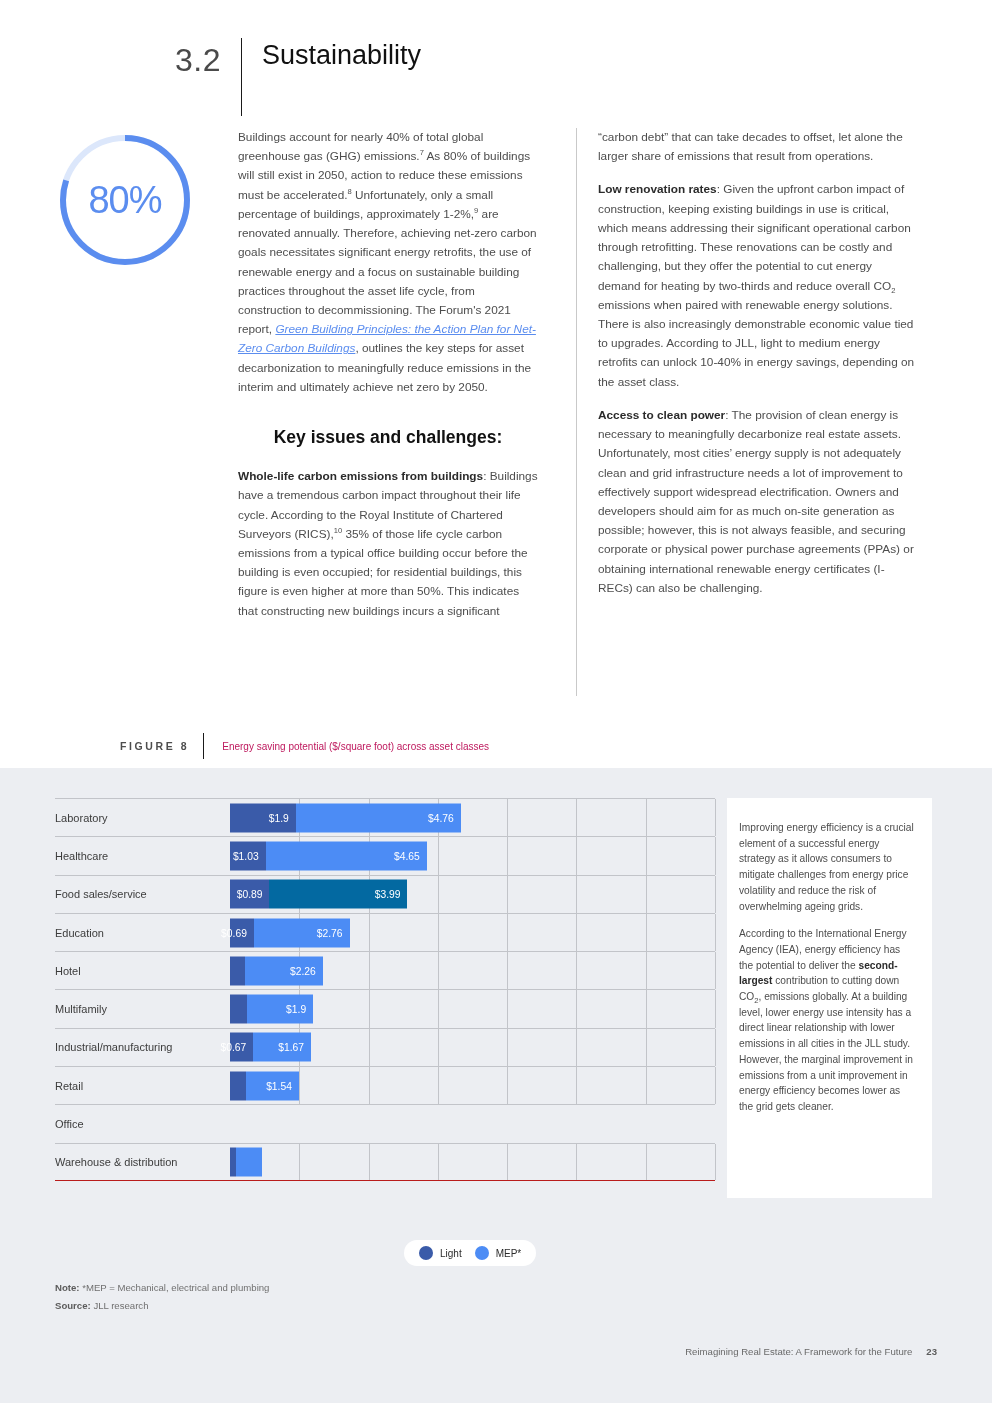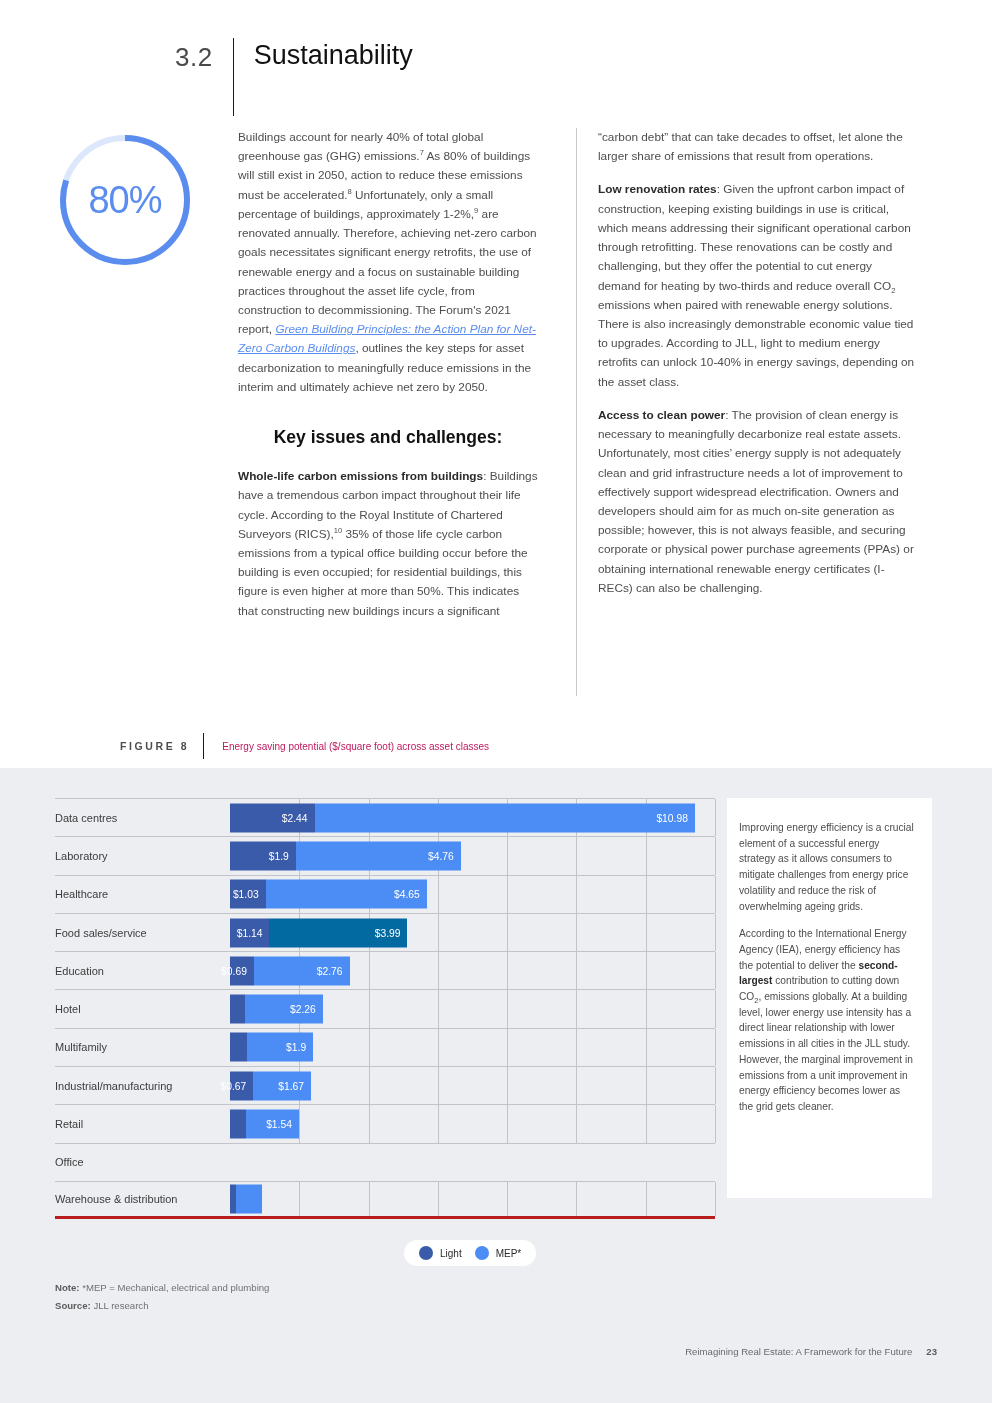--- a/index.html
+++ b/index.html
@@ -7,21 +7,21 @@
   body {
     font-family:"Liberation Sans", sans-serif;
     background:#ffffff;
     color:#3c3c3c;
     position:relative;
     overflow:hidden;
   }
 
   
   .header { position:absolute; left:175px; top:38px; display:flex; align-items:flex-start; }
-  .sec-num { font-size:26px; color:#4a4a4a; letter-spacing:.5px; line-height:1; padding-top:6px; }
+  .sec-num { font-size:32px; color:#4a4a4a; letter-spacing:.5px; line-height:1; padding-top:6px; }
   .sec-rule { width:1px; background:#1a1a1a; margin:0 20px; height:78px; }
   .sec-title { font-size:27px; color:#111; line-height:1; padding-top:4px; }
 
   
   .donut-wrap { position:absolute; left:55px; top:130px; width:160px; }
   .donut { position:relative; width:140px; height:140px; }
   .donut svg { display:block; }
   .donut-label {
     position:absolute; inset:0; display:flex; align-items:center; justify-content:center;
     font-size:38px; color:#5b8def; letter-spacing:-1px;
@@ -47,21 +47,21 @@
   .figcap { position:absolute; left:120px; top:733px; display:flex; align-items:center; }
   .figcap .fnum { font-size:10.5px; letter-spacing:2.6px; color:#4d4d4d;font-weight:bold; }
   .figcap .frule { width:1px; height:26px; background:#1a1a1a; margin:0 18px 0 14px; }
   .figcap .ftitle { font-size:10px; font-weight:normal; color:#be185d; }
 
   
   .band { position:absolute; left:0; top:768px; width:992px; height:635px; background:#eceef2; }
 
   .chart { position:absolute; left:55px; top:798px; width:660px; height:430px; }
   .crow { position:relative; height:38.3px; border-top:1px solid #c2c4c9; }
-  .crow:last-child { border-bottom:3px solid #b91c1c; }
+  .crow:last-child { border-bottom:1px solid #b91c1c; }
   .clabel {
     position:absolute; left:0; top:50%; transform:translateY(-50%);
     font-size:11px; color:#3c3c3c; white-space:nowrap;
   }
   .plot { position:absolute; left:175px; top:0; right:0; height:100%; }
   .gridline { position:absolute; top:0; bottom:0; width:1px; background:#c2c4c9; }
   .bars { position:absolute; left:0; top:50%; transform:translateY(-50%); height:29px; display:flex; }
   .seg { height:100%; position:relative; display:flex; align-items:center; }
   .seg-light { background:#3a5ba9; }
   .seg-mep   { background:#4c8cf5; }
@@ -139,40 +139,20 @@
 <div class="figcap">
   <div class="fnum">FIGURE 8</div>
   <div class="frule"></div>
   <div class="ftitle">Energy saving potential ($/square foot) across asset classes</div>
 </div>
 
 <div class="band"></div>
 
 <div class="chart" id="chart-rows">
     <div class="crow">
-      <div class="clabel">Data centres</div>
-      <div class="plot">
-        <div class="gridline" style="left: 69.2857px;"></div>
-        <div class="gridline" style="left: 138.571px;"></div>
-        <div class="gridline" style="left: 207.857px;"></div>
-        <div class="gridline" style="left: 277.143px;"></div>
-        <div class="gridline" style="left: 346.429px;"></div>
-        <div class="gridline" style="left: 415.714px;"></div>
-        <div class="gridline" style="left: 485px;"></div>
-        <div class="bars">
-          <div class="seg seg-light" style="width: 84.5286px; background: rgb(58, 91, 169);">
-            <span class="val">$2.44</span>
-          </div>
-          <div class="seg seg-mep" style="width: 380.379px; background: rgb(76, 140, 245);">
-            <span class="val">$10.98</span>
-          </div>
-        </div>
-      </div>
-    </div>
-    <div class="crow">
       <div class="clabel">Laboratory</div>
       <div class="plot">
         <div class="gridline" style="left: 69.2857px;"></div>
         <div class="gridline" style="left: 138.571px;"></div>
         <div class="gridline" style="left: 207.857px;"></div>
         <div class="gridline" style="left: 277.143px;"></div>
         <div class="gridline" style="left: 346.429px;"></div>
         <div class="gridline" style="left: 415.714px;"></div>
         <div class="gridline" style="left: 485px;"></div>
         <div class="bars">
@@ -210,21 +190,21 @@
       <div class="plot">
         <div class="gridline" style="left: 69.2857px;"></div>
         <div class="gridline" style="left: 138.571px;"></div>
         <div class="gridline" style="left: 207.857px;"></div>
         <div class="gridline" style="left: 277.143px;"></div>
         <div class="gridline" style="left: 346.429px;"></div>
         <div class="gridline" style="left: 415.714px;"></div>
         <div class="gridline" style="left: 485px;"></div>
         <div class="bars">
           <div class="seg seg-light" style="width: 39.4929px; background: rgb(58, 91, 169);">
-            <span class="val">$1.14</span>
+            <span class="val">$0.89</span>
           </div>
           <div class="seg seg-mep" style="width: 138px; background: #0369a1;">
             <span class="val">$3.99</span>
           </div>
         </div>
       </div>
     </div>
     <div class="crow">
       <div class="clabel">Education</div>
       <div class="plot">

